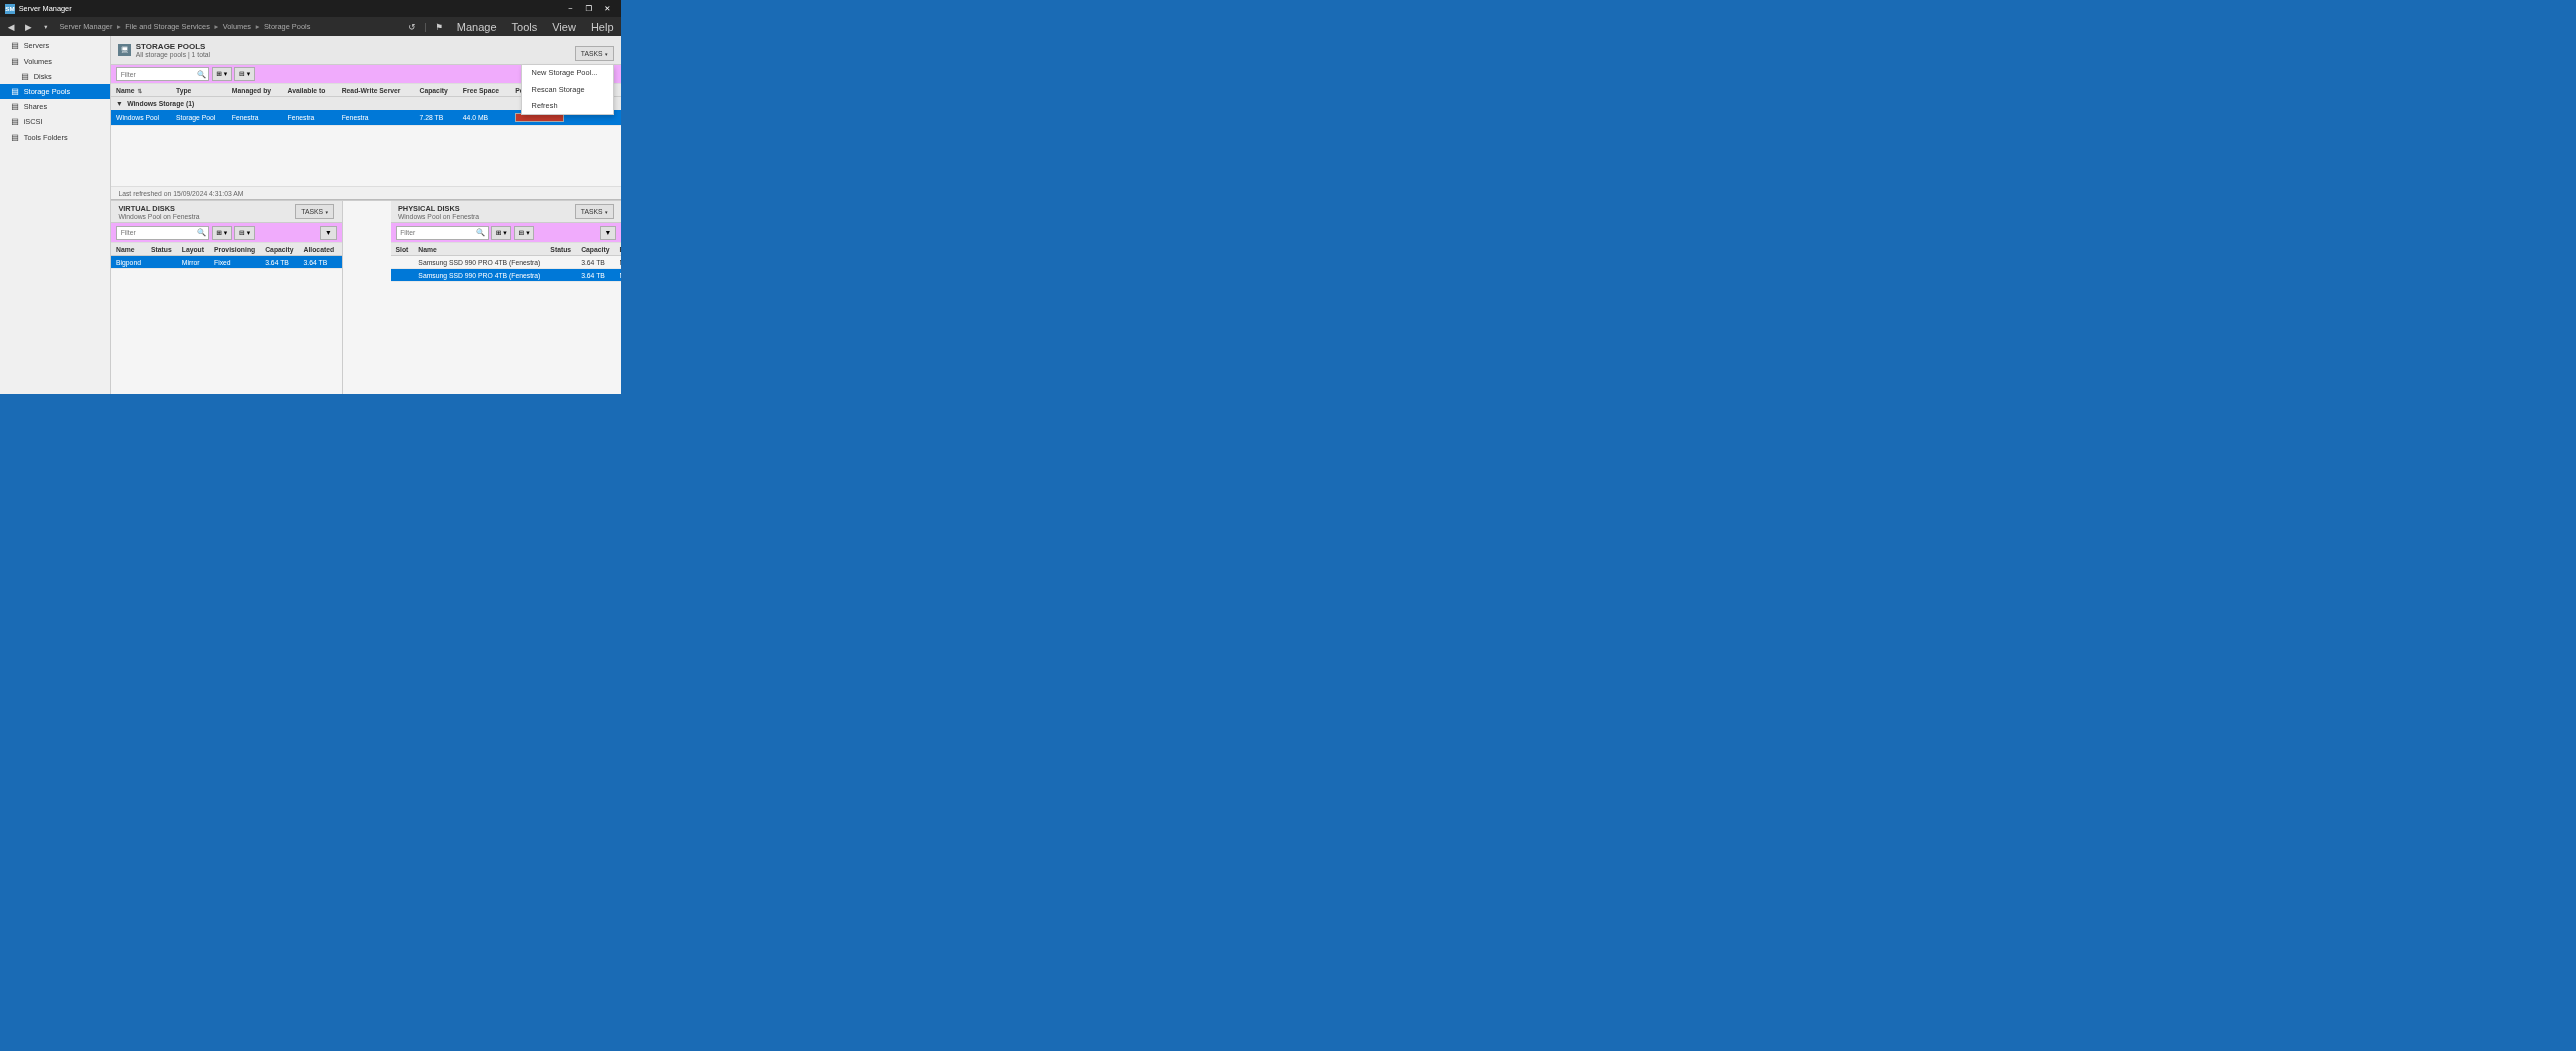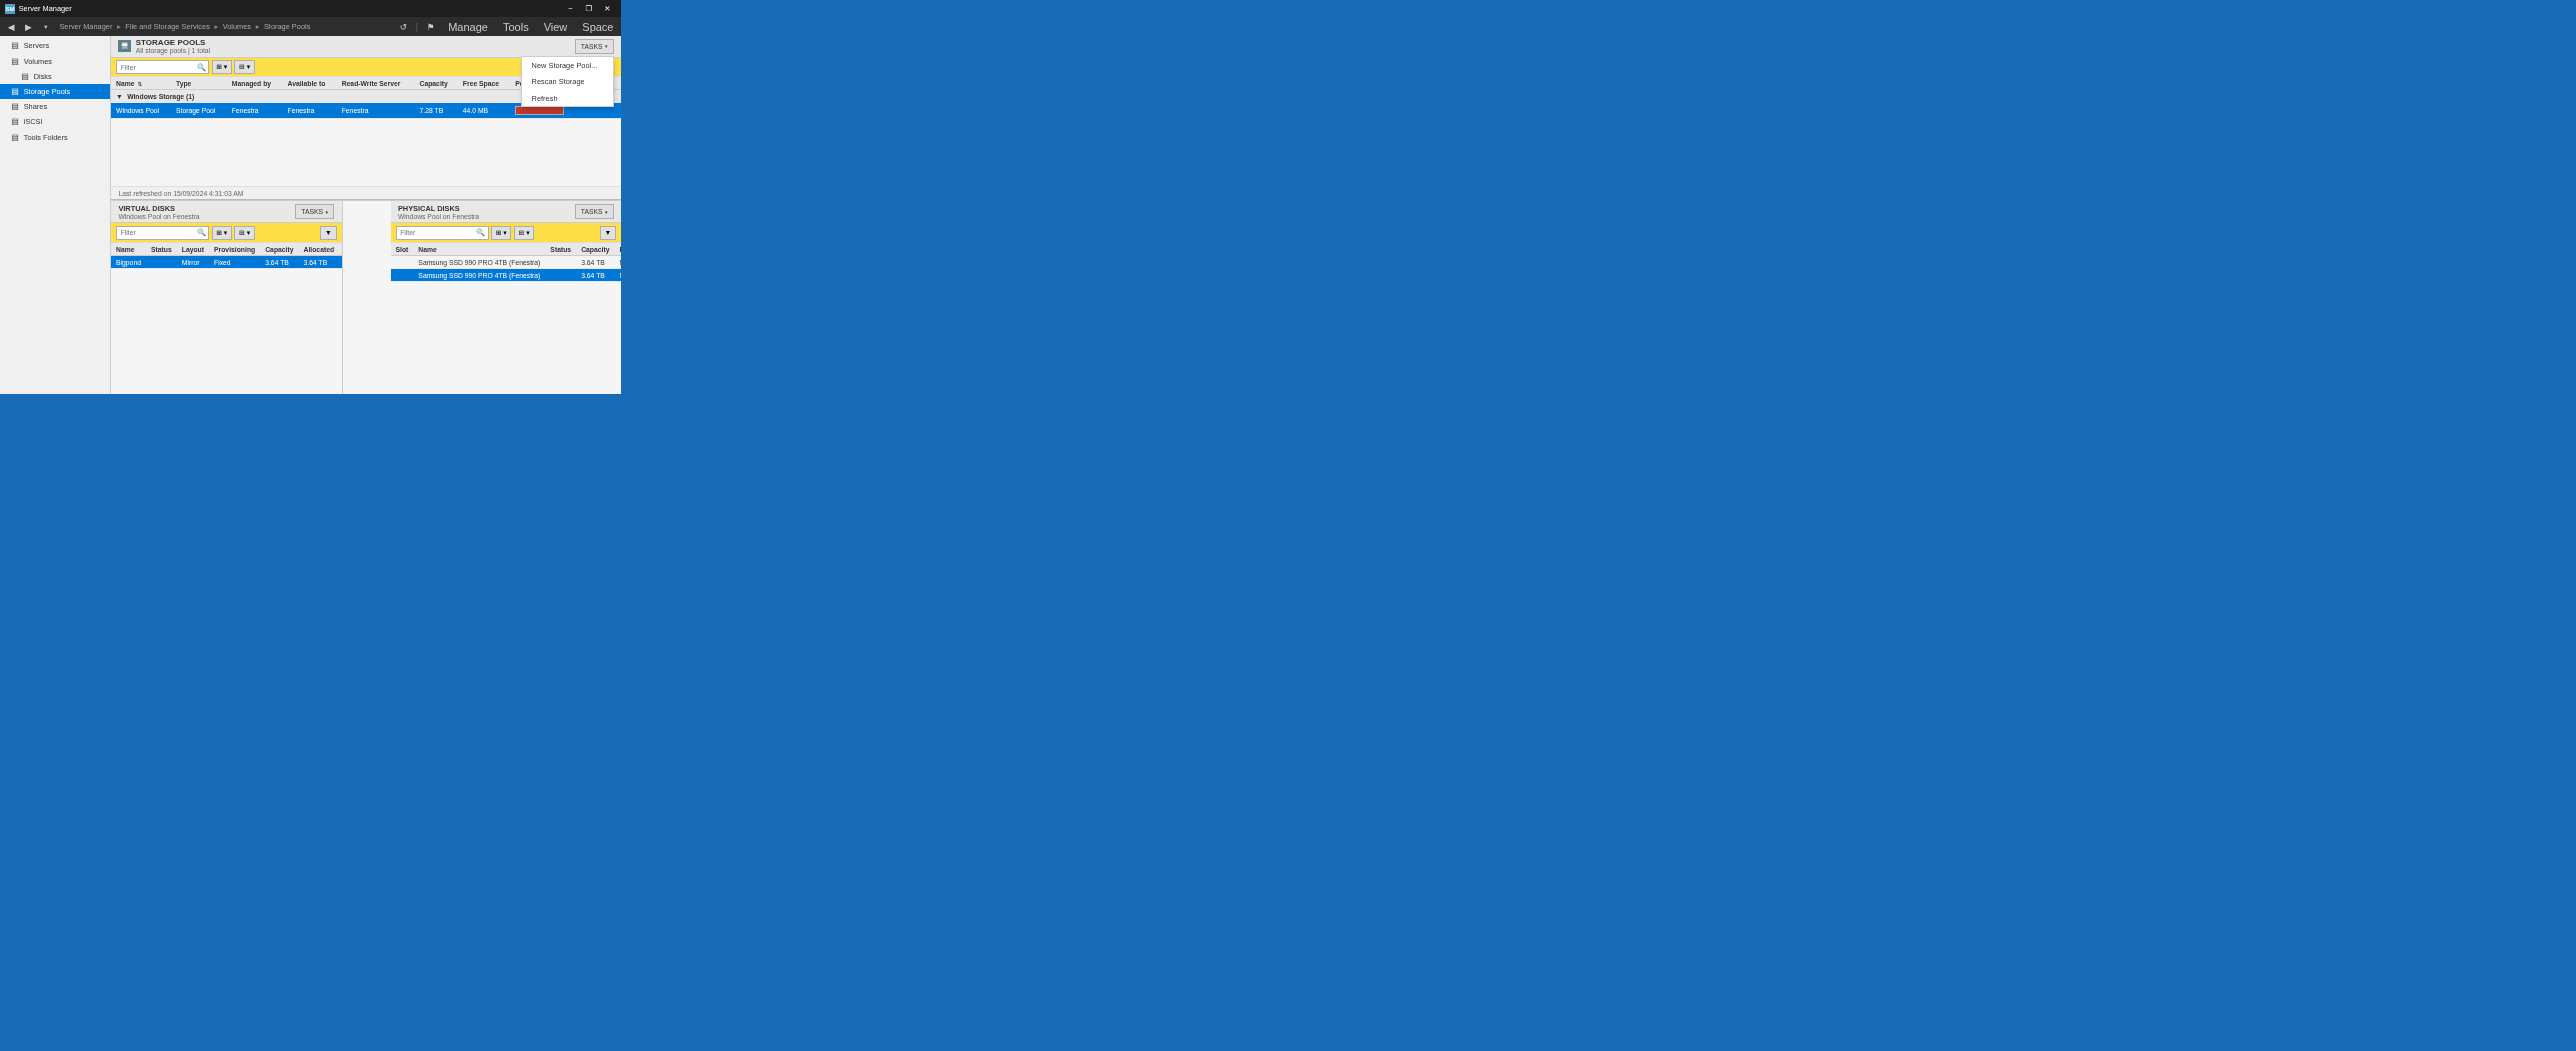--- a/index.html
+++ b/index.html
@@ -205,21 +205,21 @@
       font-size: 7.4px;
       color: #333;
       white-space: nowrap;
     }
 
     
     .filter-bar {
       display: flex;
       align-items: center;
       padding: 2.5px 5px;
-      background: #fde047;
+      background: #f0abfc;
       border-bottom: 0.6px solid #ddd;
       gap: 2.5px;
     }
     .filter-input-wrap {
       position: relative;
       display: flex;
       align-items: center;
     }
     .filter-input {
       width: 93px;
@@ -376,21 +376,21 @@
     <span class="sep">▸</span>
     <span>Storage Pools</span>
   </div>
   <div class="menu-bar-right">
     <button class="menu-bar-icon-btn">↺</button>
     <span style="color:#666; font-size:8.7px;">|</span>
     <button class="menu-bar-icon-btn">⚑</button>
     <span class="menu-top-item">Manage</span>
     <span class="menu-top-item">Tools</span>
     <span class="menu-top-item">View</span>
-    <span class="menu-top-item">Space</span>
+    <span class="menu-top-item">Help</span>
   </div>
 </div>
 
 <div class="main-layout">
 
   <div class="sidebar">
     <div class="sidebar-section">
       <div class="sidebar-item">
         <span class="si-icon">▤</span>
         <span>Servers</span>
@@ -427,21 +427,21 @@
     <div style="display:flex; flex-direction:column; height:46%; border-bottom: 1.2px solid #bbb; position:relative;">
 
       <div class="section-header">
         <div class="section-header-icon">
           <span>🖥</span>
         </div>
         <div>
           <div class="section-title">STORAGE POOLS</div>
           <div class="section-subtitle">All storage pools | 1 total</div>
         </div>
-        <div style="margin-left: auto; display:flex; align-items:center; gap:5px; position:relative;">
+        <div style="margin-left: auto; display:flex; align-items:center; gap:5px; position:relative;margin-top:8px;">
           <button class="tasks-btn">
             <span>TASKS</span>
             <span class="arrow-down">▾</span>
           </button>
 
           <div class="dropdown-menu" style="top:17.3px; right:0;">
             <div class="dropdown-item">New Storage Pool...</div>
             <div class="dropdown-item">Rescan Storage</div>
             <div class="dropdown-item">Refresh</div>
           </div>

